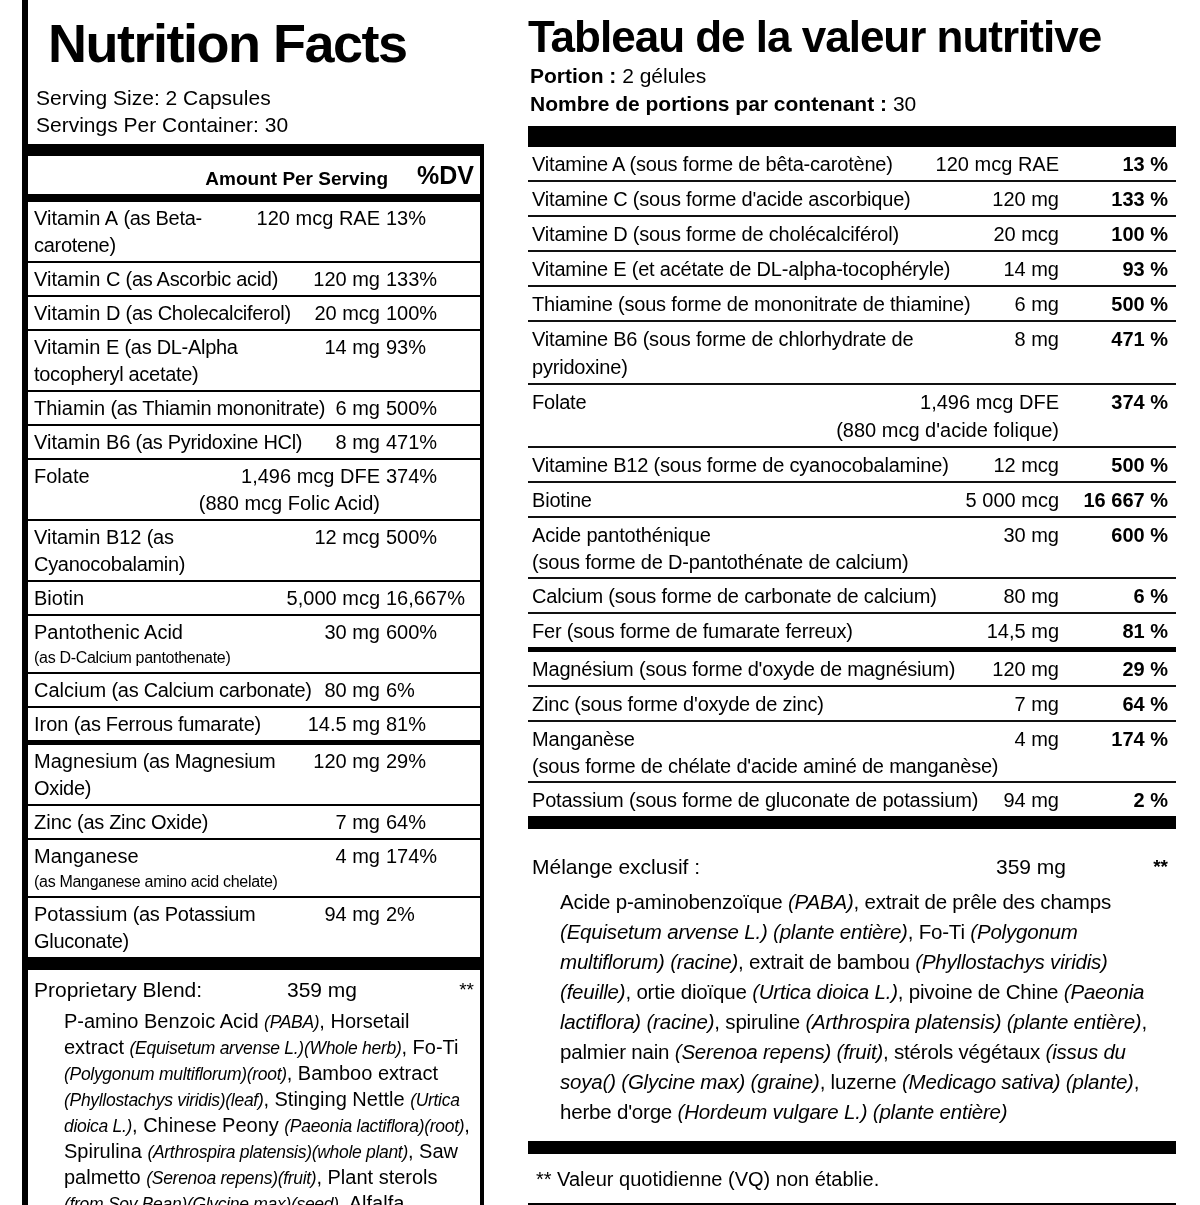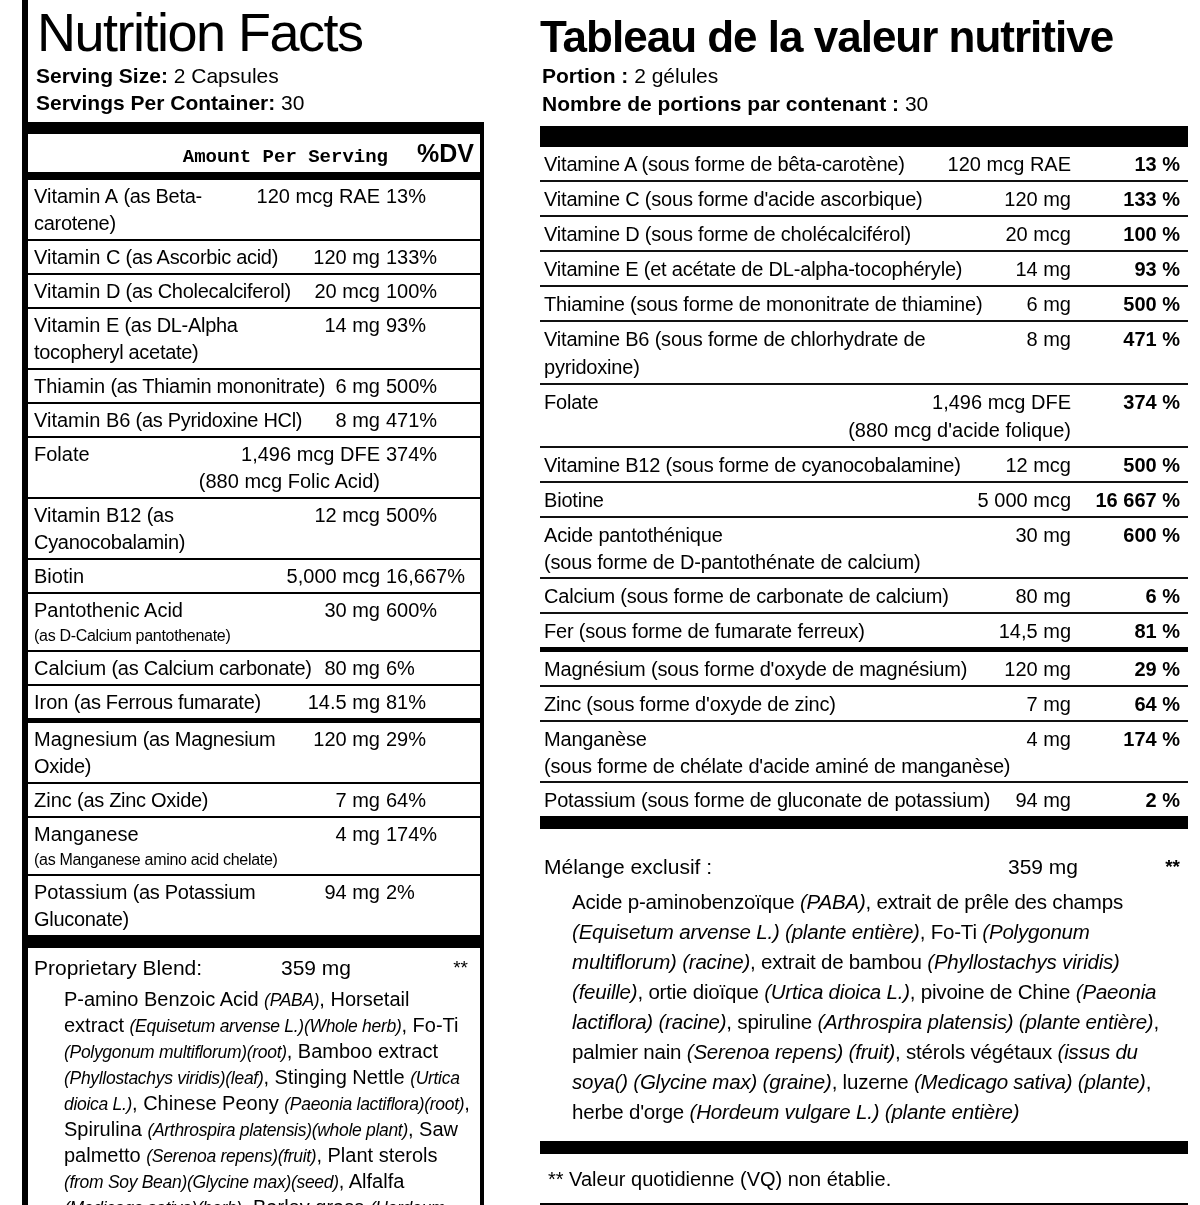--- a/index.html
+++ b/index.html
@@ -12,77 +12,77 @@
     overflow:hidden;
   }
   
   .panel-en{
     position:absolute;left:22px;top:0;width:462px;height:1205px;
     border-left:6px solid #000;
     box-sizing:border-box;
   }
   .en-header{padding:2px 0 0 8px;}
   .en-title{
-    font-size:54px;font-weight:normal;letter-spacing:-1.5px;
-    line-height:58px;margin:1px;white-space:nowrap;
+    font-size:54px;font-weight:bold;letter-spacing:-1.5px;
+    line-height:58px;margin:12px;white-space:nowrap;
   }
   .en-sub{font-size:21px;line-height:27px;}
-  .en-sub b{font-weight:bold;}
+  .en-sub b{font-weight:normal;}
   .en-table{
     margin-top:6px;
     border-right:4px solid #000;
     box-sizing:border-box;
   }
   .bar{background:#000;width:100%;}
   .bar.h12{height:12px;}
   .bar.h8{height:8px;}
   .bar.h13{height:13px;}
   .divider5{height:5px;background:#000;width:100%;}
   .divider3{height:3px;background:#000;width:100%;}
 
   .hdr-row{
     display:grid;grid-template-columns:1fr auto 78px;
     column-gap:8px;align-items:end;
     padding:5px 6px 4px 6px;
   }
-  .hdr-row .h-amt{grid-column:2;font-weight:bold;font-size:19px;text-align:right;font-family:Liberation Mono, monospace;}
+  .hdr-row .h-amt{grid-column:2;font-weight:bold;font-size:19px;text-align:right;}
   .hdr-row .h-dv{grid-column:3;font-weight:bold;font-size:25px;text-align:right;}
 
   .rows .row{
     display:grid;grid-template-columns:1fr auto 88px;
     column-gap:6px;align-items:start;
     border-bottom:2px solid #000;
     padding:3px 6px 2px 6px;
     font-size:20px;line-height:27px;
   }
   .rows .row:last-child{border-bottom:none;}
   .rows .nm{grid-column:1;}
   .rows .nm .pr{font-size:20px;letter-spacing:-0.3px;}
   .rows .amt{grid-column:2;text-align:right;white-space:pre-line;}
   .rows .pct{grid-column:3;}
   .rows .sub{grid-column:1 / 3;font-size:16px;letter-spacing:-0.3px;line-height:24px;}
 
   .blend-head{
     display:grid;grid-template-columns:1fr auto 88px;
-    column-gap:6px;padding:6px 12px 2px 6px;
+    column-gap:6px;padding:6px 6px 2px 6px;
     font-size:21px;line-height:27px;gap:29px;
   }
   .blend-head .b-amt{grid-column:2;text-align:right;}
   .blend-head .b-dv{grid-column:3;text-align:right;font-size:19px;}
   .blend-body{
     padding:4px 10px 10px 36px;
     font-size:20px;line-height:25px;
   }
   .blend-body .it{font-style:italic;font-size:17.5px;letter-spacing:-0.3px;}
 
   .en-footnote{font-size:23px;padding:12px 8px 10px 8px;}
 
   
   .panel-fr{
-    position:absolute;left:540px;top:0;width:648px;height:1205px;
+    position:absolute;left:528px;top:0;width:648px;height:1205px;
     box-sizing:border-box;
   }
   .fr-title{
     font-size:44px;font-weight:bold;letter-spacing:-1px;
     line-height:50px;margin:12px 0 0 0;white-space:nowrap;
   }
   .fr-sub{font-size:21px;line-height:28px;padding-left:2px;}
   .fr-sub b{font-weight:bold;}
   .fr-table{margin-top:8px;}
 

